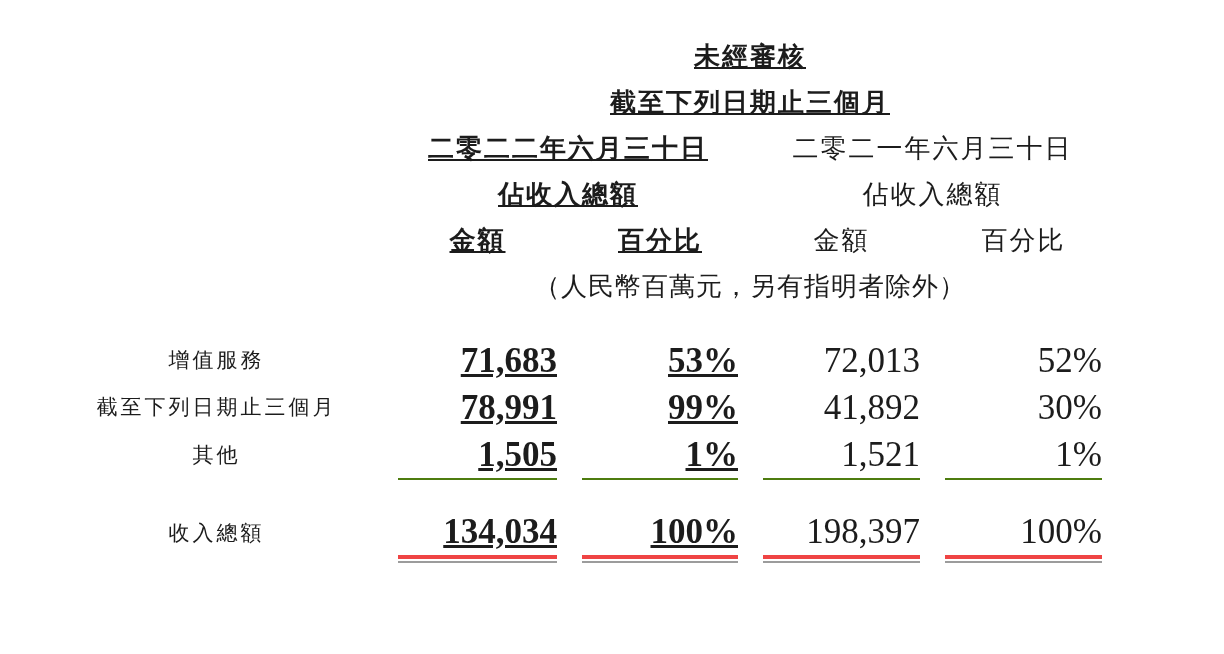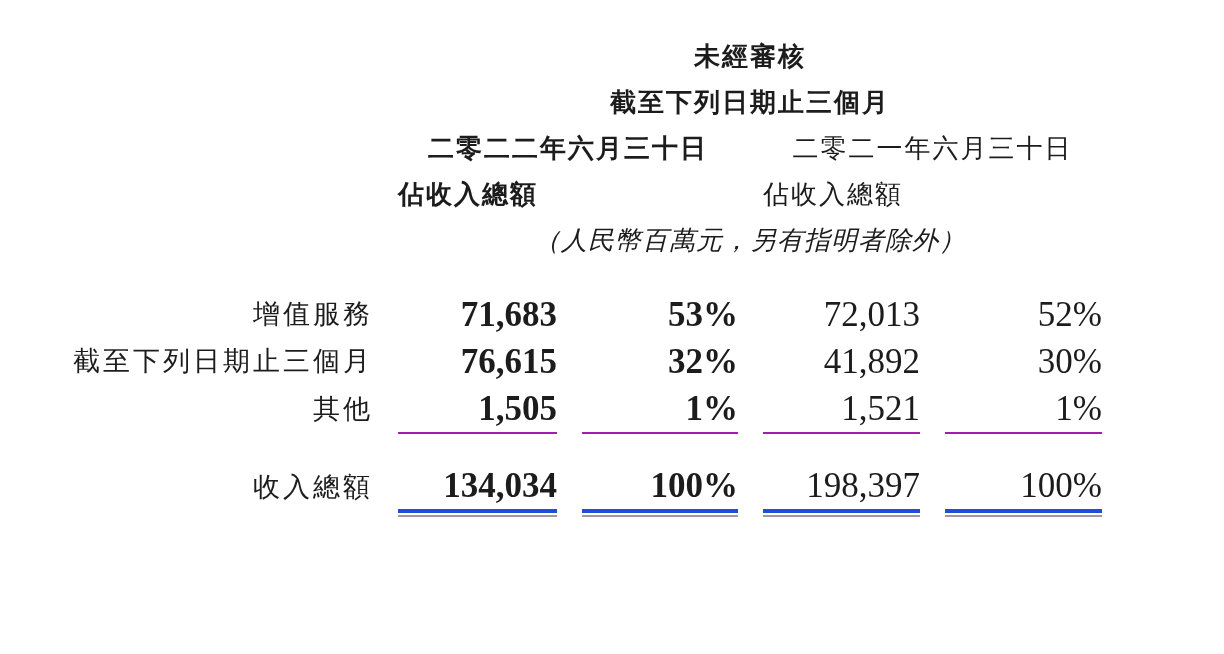--- a/index.html
+++ b/index.html
@@ -30,40 +30,40 @@
     height: 46px;
     vertical-align: middle;
     line-height: 1;
     white-space: nowrap;
     font-size: 26px;
     letter-spacing: 2px;
   }
   tr.data-row td { height: 47px; }
   tr.total-row td { height: 47px; }
   td.center { text-align: center; }
-  td.right  { text-align: left; }
-  .bold { font-weight: bold; }
+  td.right  { text-align: center; }
+  .bold { font-weight: bold; text-decoration: underline; }
   td.label-cell {
-    font-size: 27px;
+    font-size: 21px;
     letter-spacing: 3px;
-    text-align: right;
+    text-align: center;
   }
   td.num {
     text-align: right;
     font-size: 35px;
     letter-spacing: 0;
   }
-  td.note-cell { letter-spacing: 1px; font-style: italic; }
+  td.note-cell { letter-spacing: 1px; }
   tr.spacer-a td { height: 27px; }
   tr.spacer-b td { height: 28px; }
   
-  td.rule { border-bottom: 2px solid #a21caf; }
+  td.rule { border-bottom: 2px solid #4d7c0f; }
   
   td.dblrule {
-    border-bottom: 4px solid #1d4ed8;
+    border-bottom: 4px solid #ef4444;
     position: relative;
   }
   td.dblrule::after {
     content: "";
     position: absolute;
     left: 0;
     right: 0;
     bottom: -8px;
     height: 2px;
     background: #9c9c9c;
@@ -97,20 +97,27 @@
     <td colspan="2" class="center bold">二零二二年六月三十日</td>
     <td colspan="2" class="center">二零二一年六月三十日</td>
   </tr>
 
   <tr>
     <td></td>
     <td colspan="2" class="right bold">佔收入總額</td>
     <td colspan="2" class="right">佔收入總額</td>
   </tr>
 
+  <tr>
+    <td></td>
+    <td class="right bold">金額</td>
+    <td class="right bold">百分比</td>
+    <td class="right">金額</td>
+    <td class="right">百分比</td>
+  </tr>
 
   <tr>
     <td></td>
     <td colspan="4" class="center note-cell">（人民幣百萬元，另有指明者除外）</td>
   </tr>
 
   <tr class="spacer-a">
         <td colspan="5"></td>
       </tr>
 
@@ -118,22 +125,22 @@
     <td class="label-cell">增值服務</td>
     <td class="num bold">71,683</td>
     <td class="num bold">53%</td>
     <td class="num">72,013</td>
     <td class="num">52%</td>
   </tr>
 
 
   <tr class="data-row">
     <td class="label-cell">截至下列日期止三個月</td>
-    <td class="num bold">76,615</td>
-    <td class="num bold">32%</td>
+    <td class="num bold">78,991</td>
+    <td class="num bold">99%</td>
     <td class="num">41,892</td>
     <td class="num">30%</td>
   </tr>
 
   <tr class="data-row">
     <td class="label-cell">其他</td>
     <td class="num bold rule">1,505</td>
     <td class="num bold rule">1%</td>
     <td class="num rule">1,521</td>
     <td class="num rule">1%</td>

